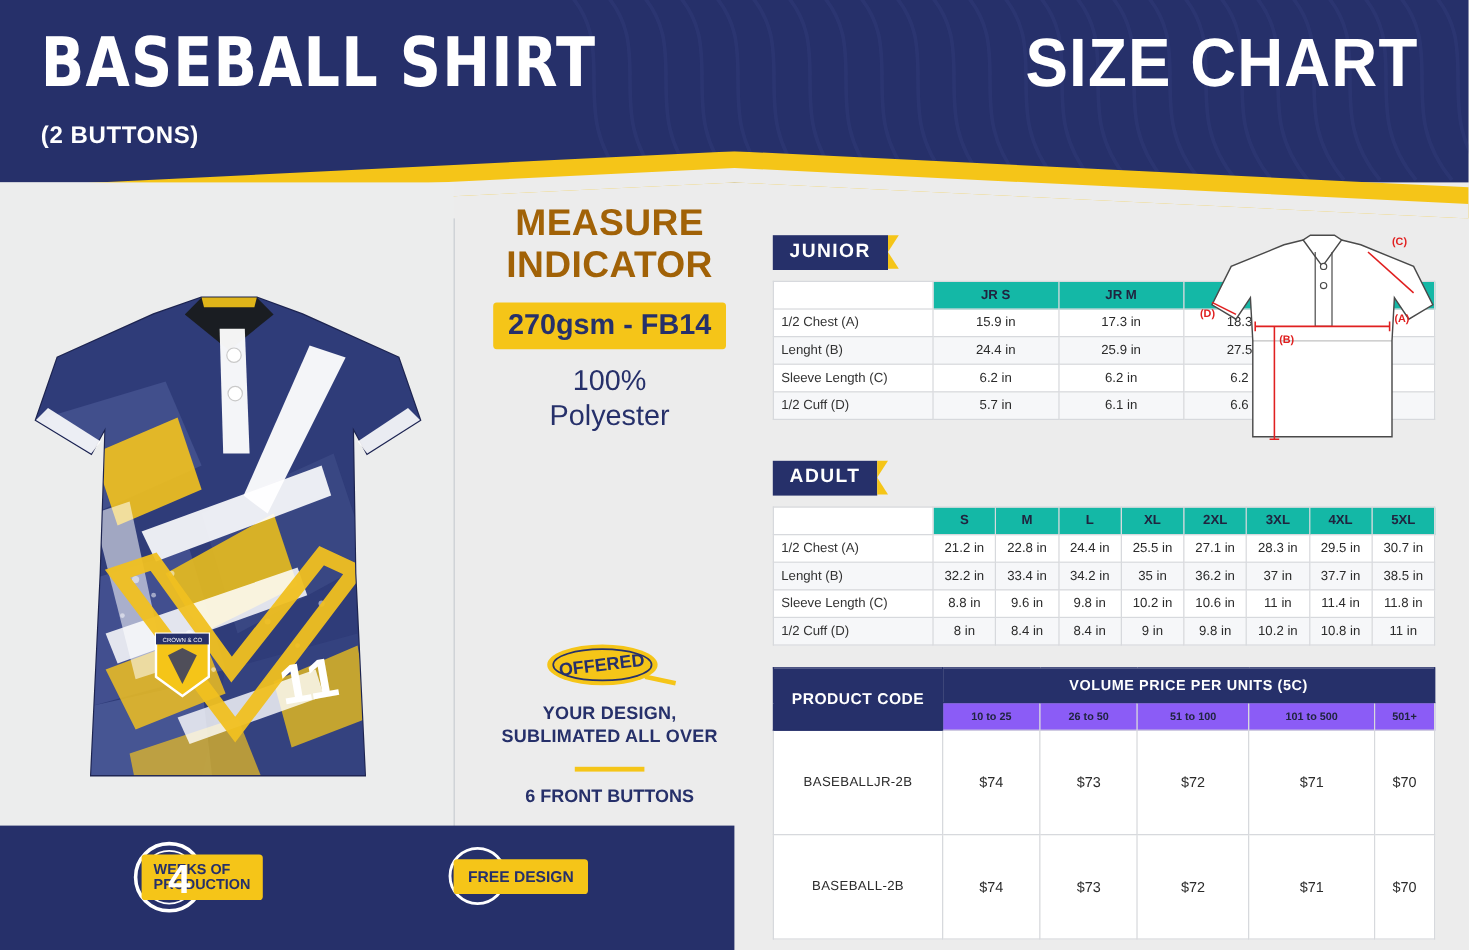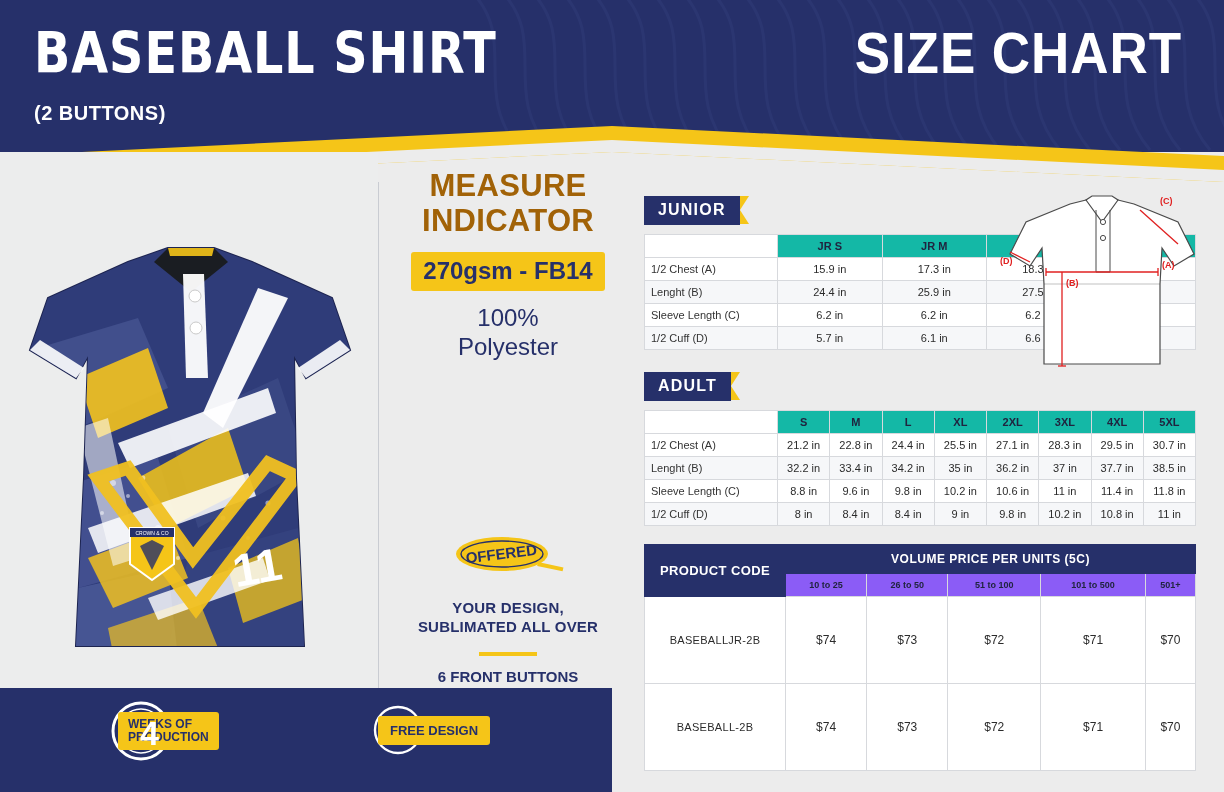--- a/index.html
+++ b/index.html
@@ -70,21 +70,21 @@
   .gsm{
     display:inline-block;margin-top:14px;background:#f5c518;color:#26306a;
     font-size:24px;font-weight:bold;padding:5px 12px 6px 12px;border-radius:3px;
   }
   .poly{
     margin-top:12px;color:#26306a;font-size:24px;line-height:29px;font-weight:normal;
   }
   .offered-wrap{position:absolute;left:0;top:372px;width:256px;text-align:center;}
   .offered-badge{display:inline-block;position:relative;}
   .design-text{
-    margin-top:14px;color:#26306a;font-size:15px;font-weight:bold;line-height:19px;letter-spacing:.2px;
+    color:#26306a;font-size:15px;font-weight:bold;line-height:19px;letter-spacing:.2px;
   }
   .yline{width:58px;height:4px;background:#f5c518;margin:16px auto 12px auto;}
   .buttons-text{color:#26306a;font-size:15px;font-weight:bold;}
 
   
   .right{position:absolute;left:644px;top:196px;width:560px;}
 
   .tag{
     display:inline-block;background:#26306a;color:#ffffff;
     font-size:16px;font-weight:bold;letter-spacing:1.2px;
@@ -324,21 +324,21 @@
         <tr class="alt">
           <td class="rowhead">1/2 Cuff (D)</td>
           <td>5.7 in</td>
           <td>6.1 in</td>
           <td>6.6 in</td>
           <td>7.8 in</td>
         </tr>
       </tbody>
     </table>
 
-    <div class="tagrow" style="margin-top:22px;">
+    <div class="tagrow" style="margin-top:34px;">
       <span class="tag">ADULT</span>
     </div>
     <table class="size">
       <thead>
         <tr>
           <th class="rowhead"></th>
           <th>S</th>
           <th>M</th>
           <th>L</th>
           <th>XL</th>

